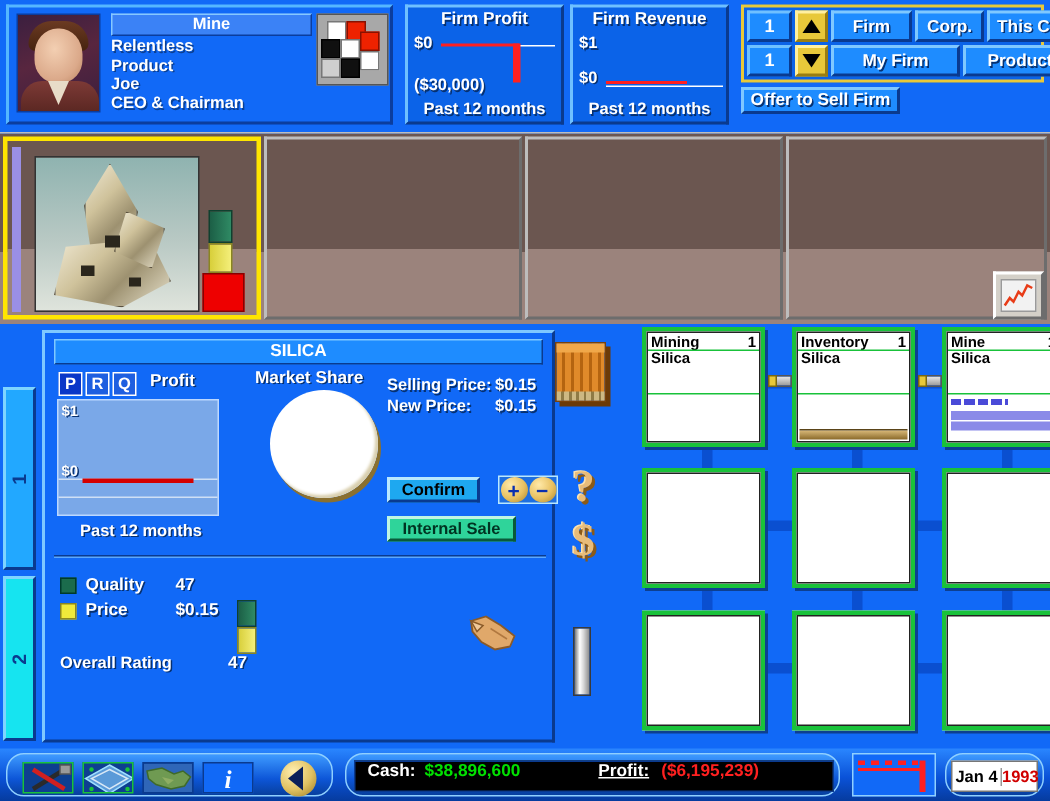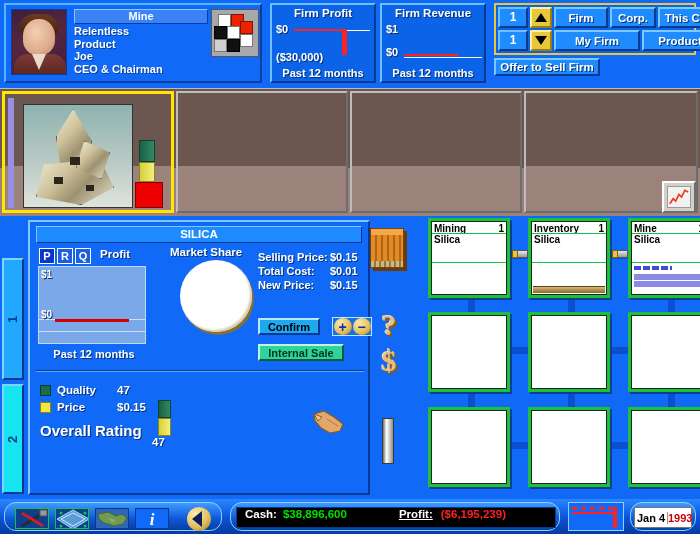--- a/index.html
+++ b/index.html
@@ -240,21 +240,21 @@
   }
 
   .divider { position:absolute; left:6px; top:148px; width:328px; height:2px; background:#0a3a8f; border-bottom:1px solid #5aa8ff; }
 
   .rating-area { position:absolute; left:10px; top:160px; color:#ffffff; font-size:11.5px; font-weight:bold; text-shadow:1px 1px 0 #063070; }
   .rt-row { display:flex; align-items:center; line-height:17px; }
   .sw { width:11px; height:11px; margin-right:6px; border:1px solid #003b2a; }
   .sw.green { background:#1b6b4c; }
   .sw.yellow { background:#efe93a; border-color:#8a8520; }
   .rt-k { width:60px; }
-  .overall { position:absolute; left:10px; top:200px; color:#ffffff; font-size:15px; font-weight:bold; text-shadow:1px 1px 0 #063070; }
+  .overall { position:absolute; left:10px; top:214px; color:#ffffff; font-size:11px; font-weight:bold; text-shadow:1px 1px 0 #063070; }
   .overall-v { position:absolute; left:122px; top:214px; color:#ffffff; font-size:11.5px; font-weight:bold; text-shadow:1px 1px 0 #063070; }
   .mini-gauge { position:absolute; left:128px; top:178px; width:13px; }
   .hand {
     position:absolute; left:282px; top:186px; width:34px; height:28px;
   }
 
   
   .icol { position:absolute; left:366px; top:0px; width:46px; height:283px; }
   .crate {
     position:absolute; left:4px; top:12px; width:34px; height:40px;
@@ -480,24 +480,20 @@
         <div class="pg-red" style="left:16px; top:52px; width:74px;"></div>
       </div>
       <div class="pg-foot">Past 12 months</div>
 
       <div class="pie"></div>
 
       <div class="price-rows">
         <div class="price-row">
           <span class="pr-k">Selling Price:</span>
           <span class="pr-v">$0.15</span>
-        </div>
-        <div class="price-row">
-          <span class="pr-k">Total Cost:</span>
-          <span class="pr-v">$0.01</span>
         </div>
         <div class="price-row">
           <span class="pr-k">New Price:</span>
           <span class="pr-v">$0.15</span>
         </div>
       </div>
 
       <div class="confirm-btn">Confirm</div>
       <div class="pm-group">
         <div class="pm-btn">

